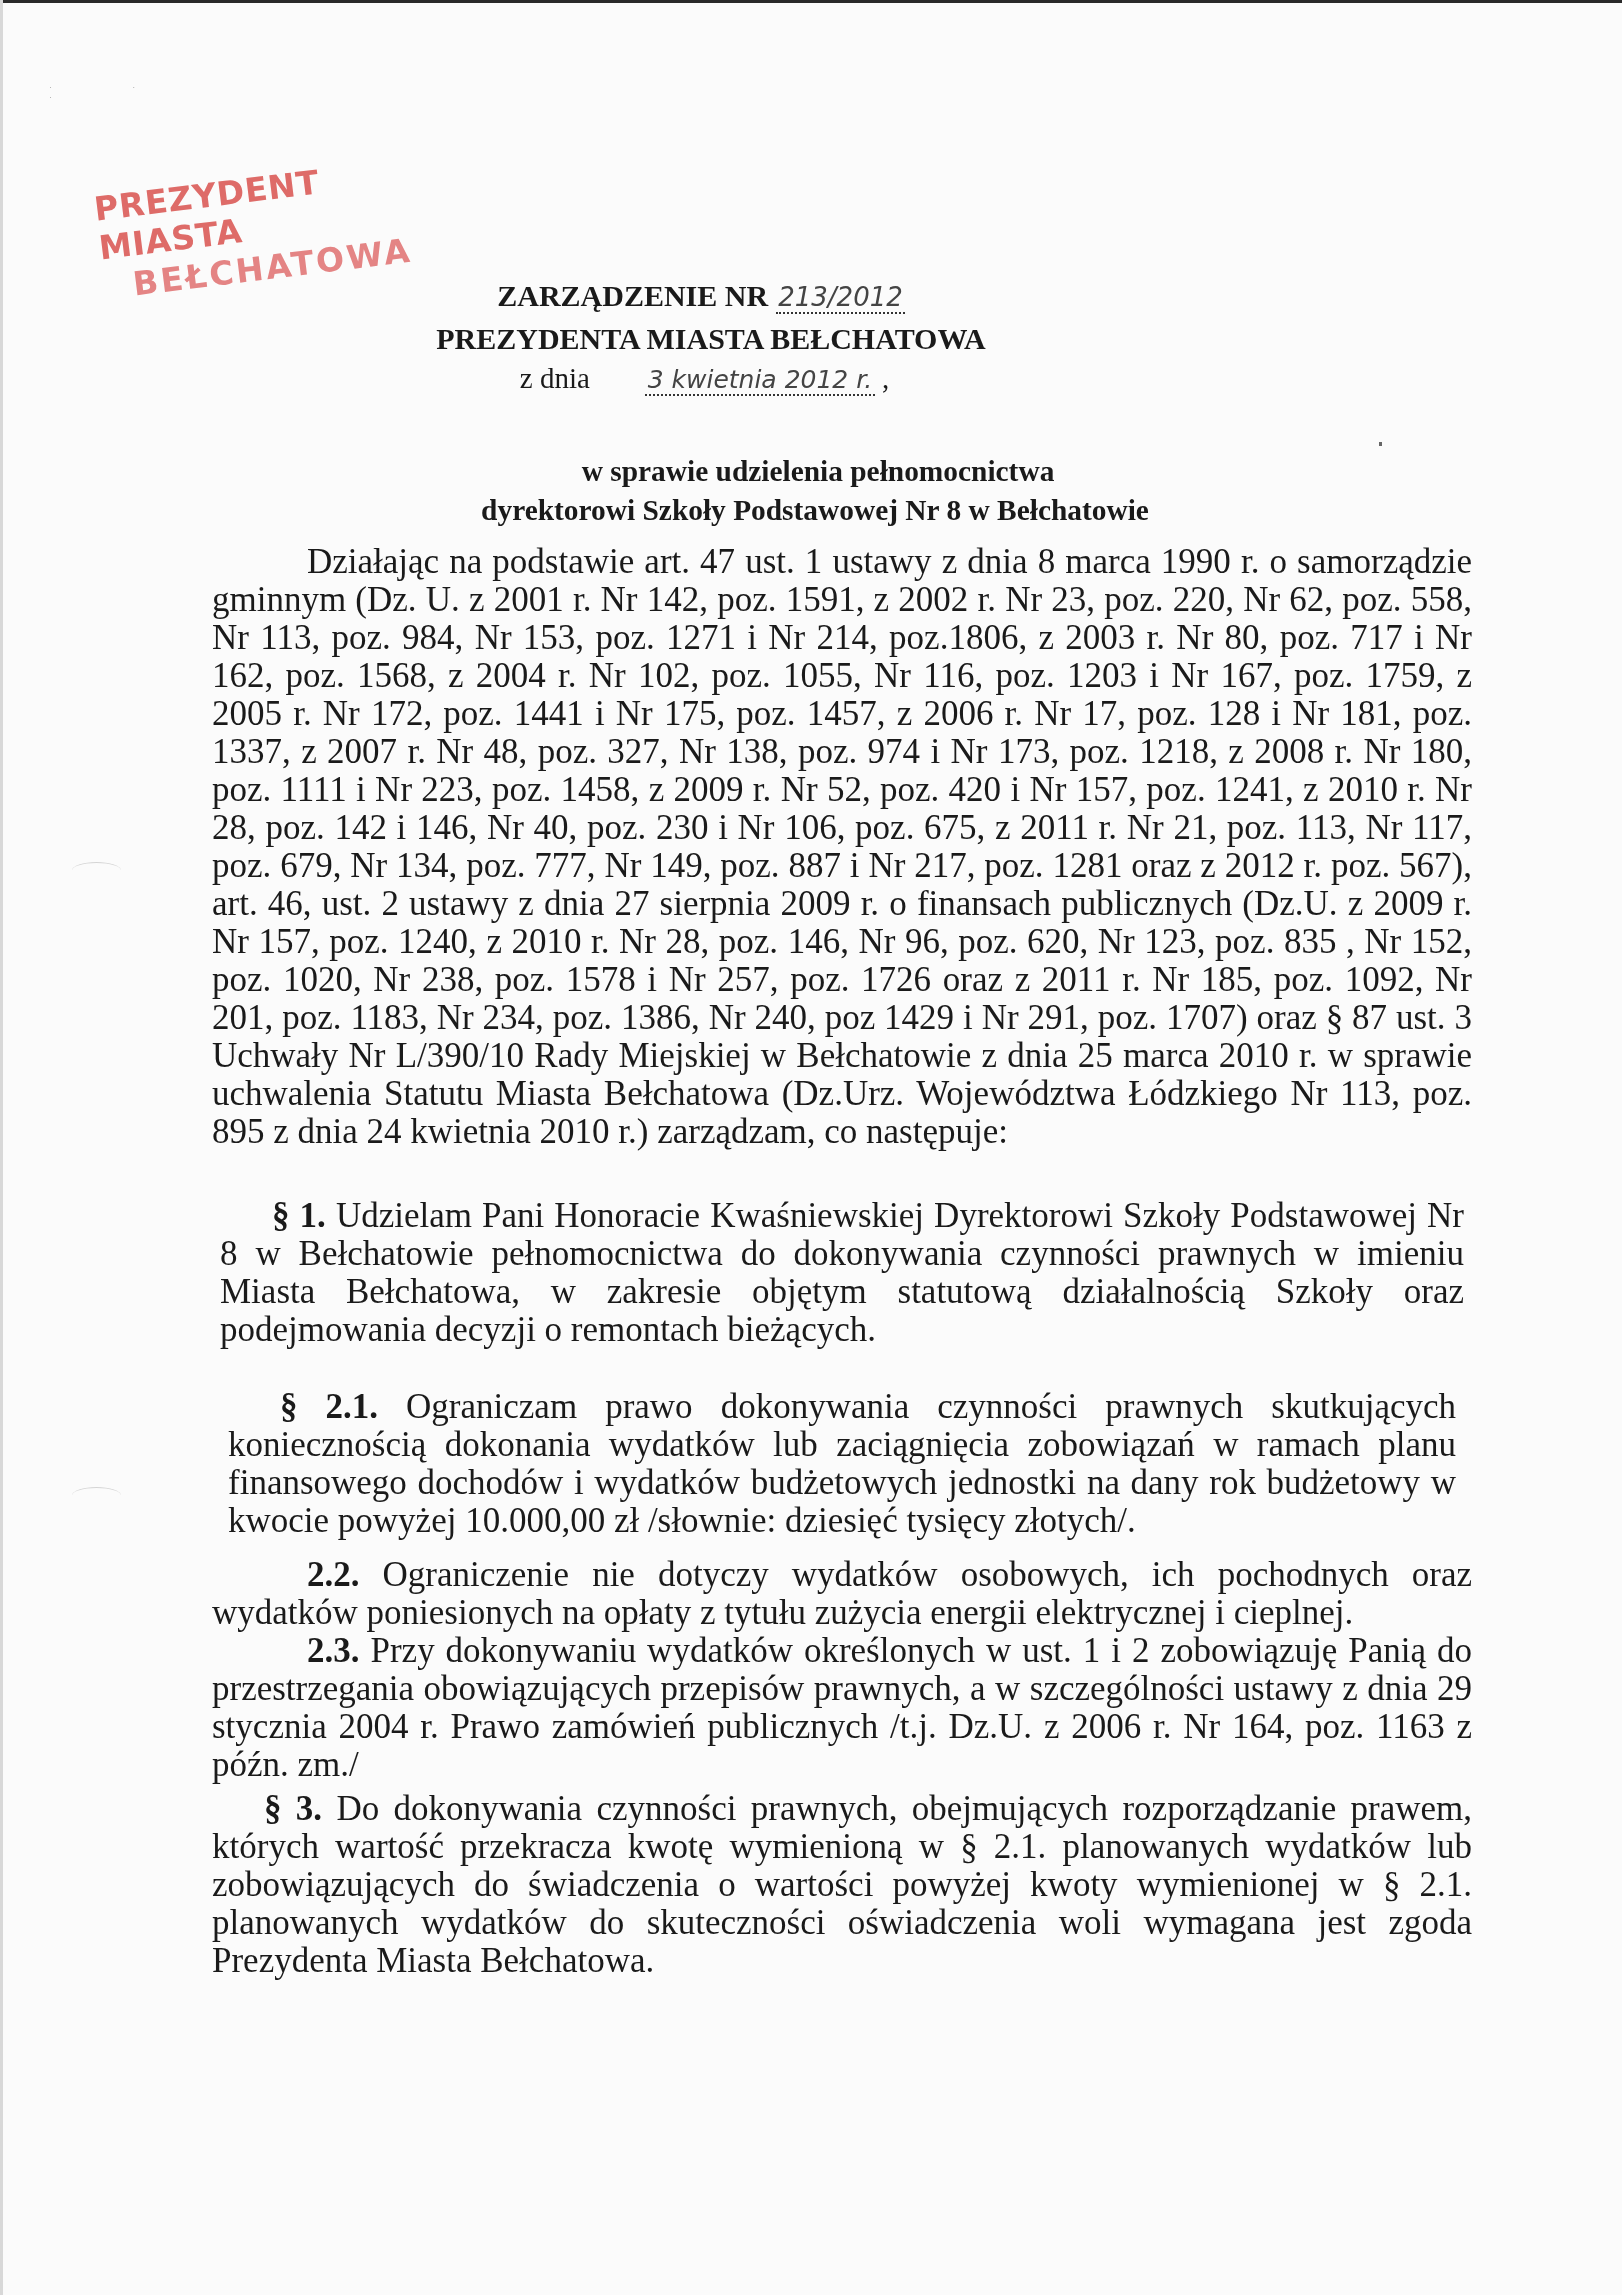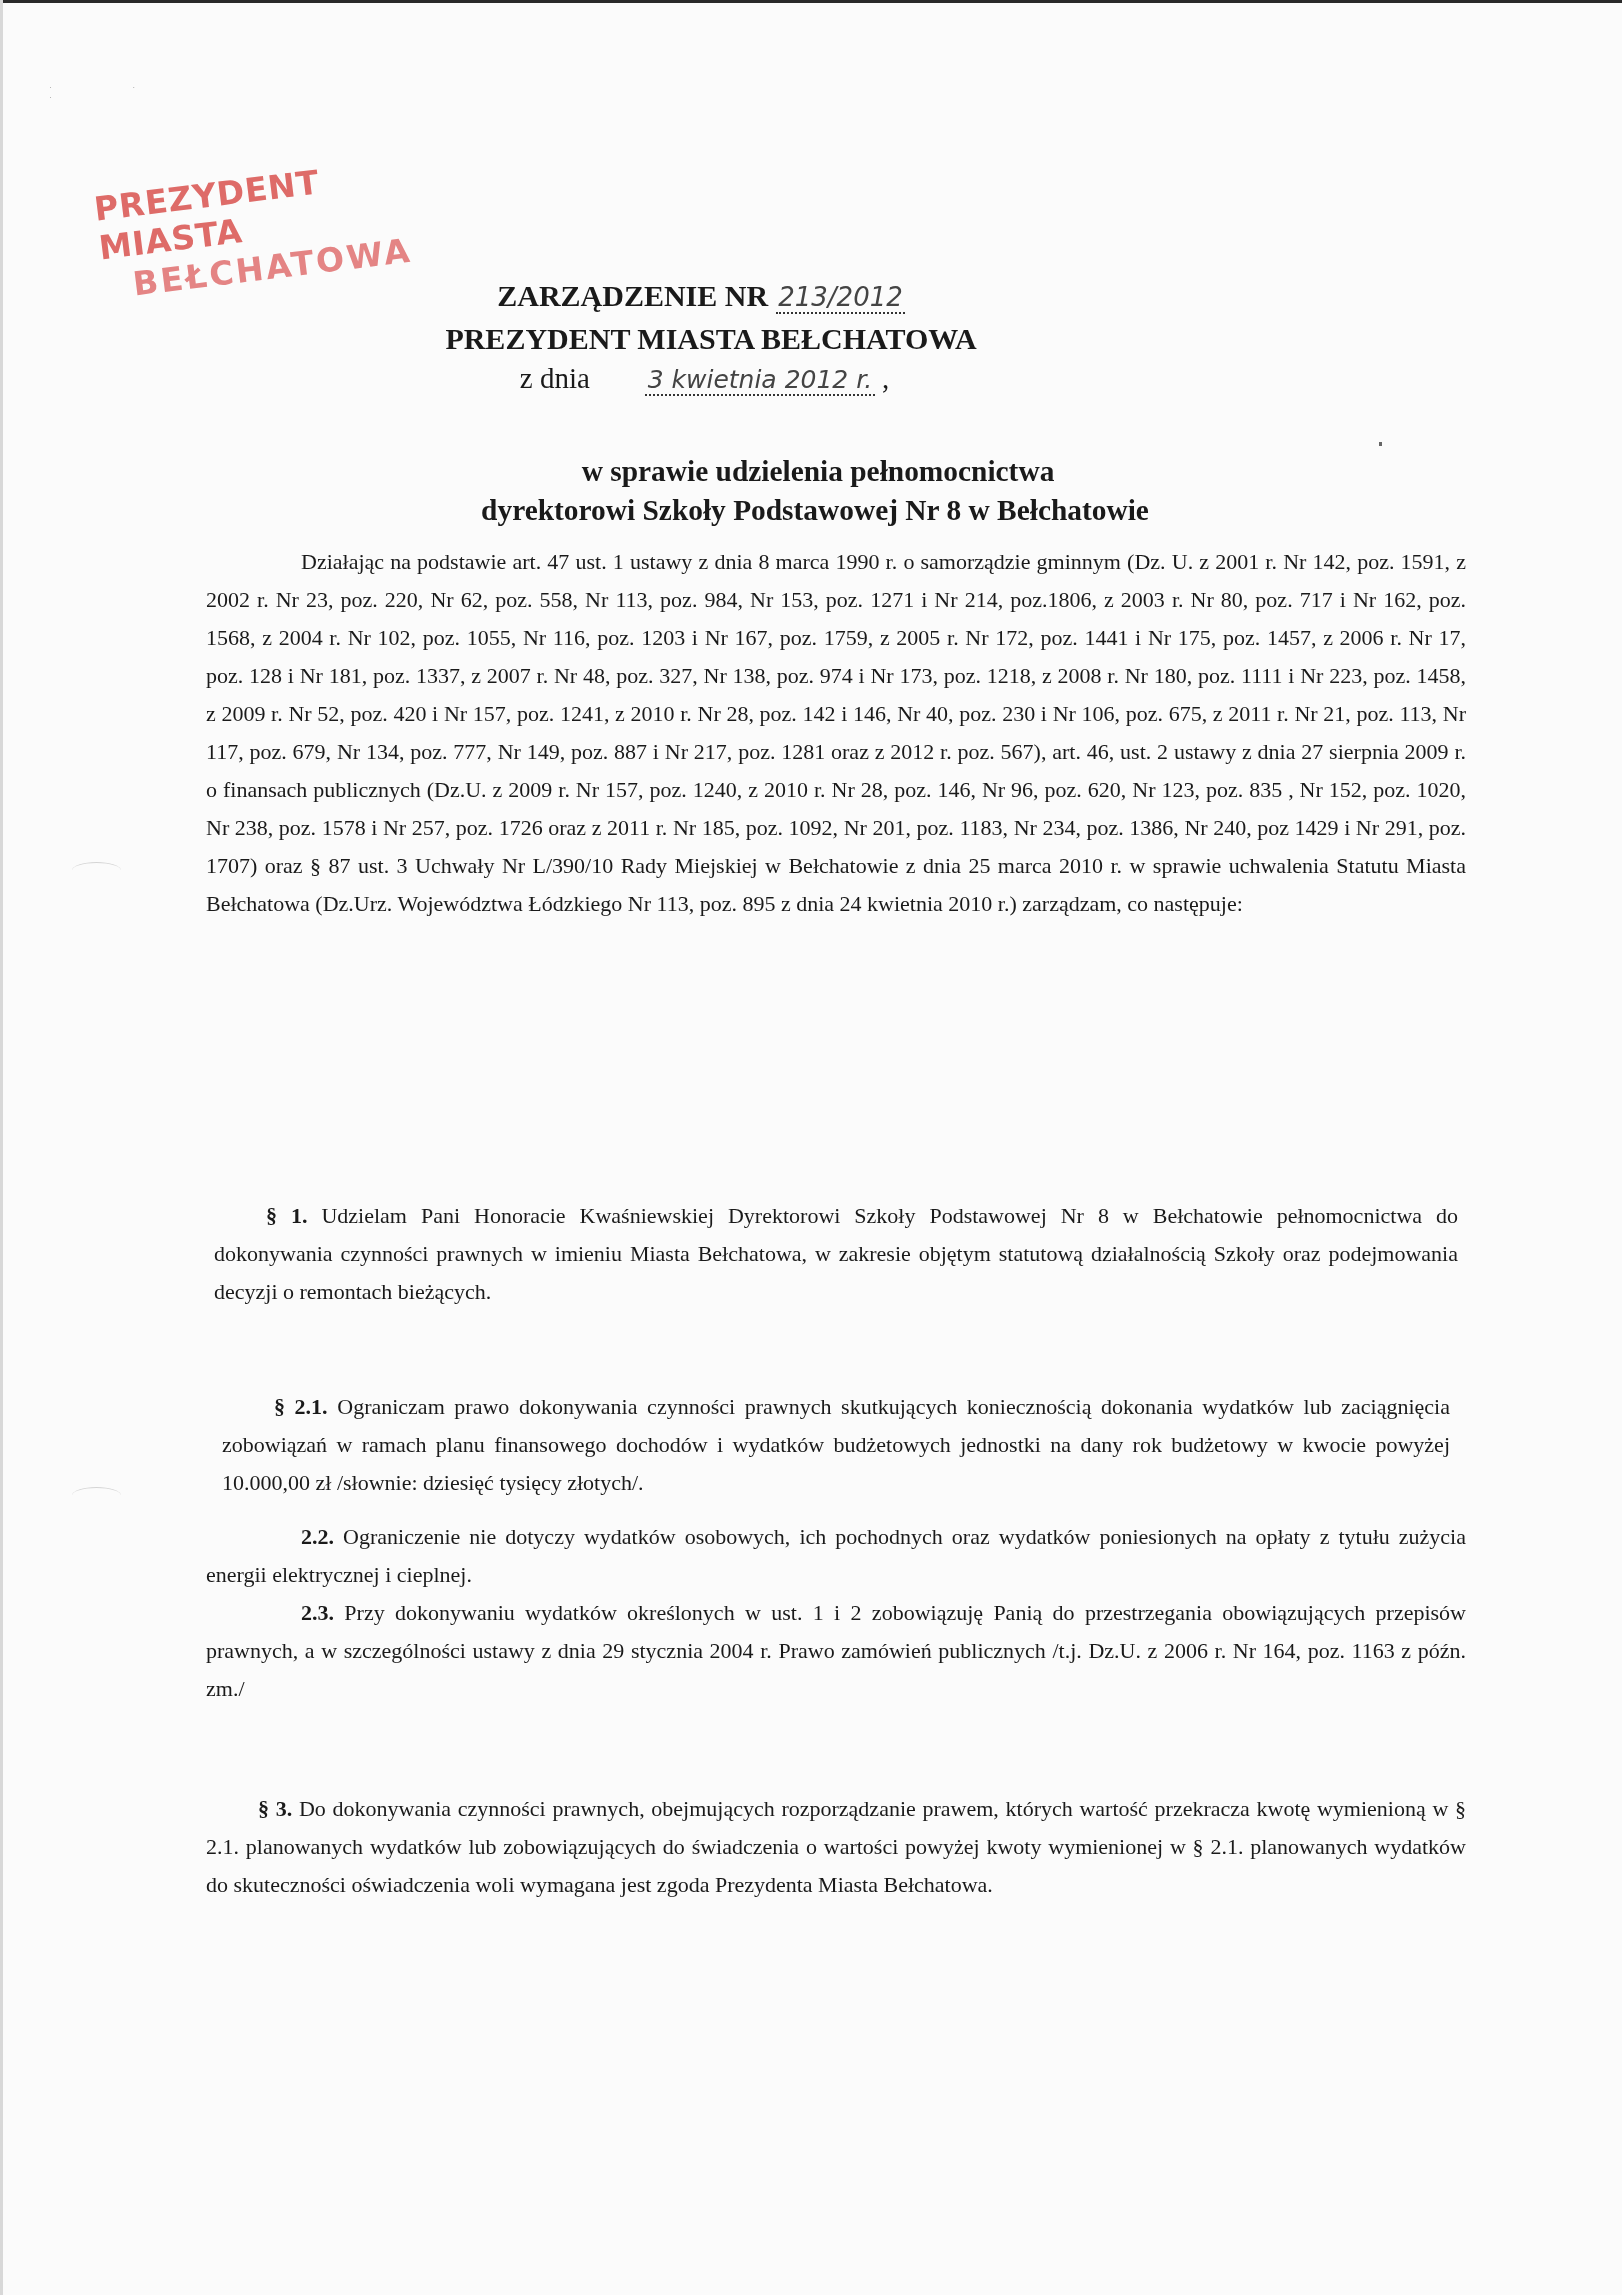--- a/index.html
+++ b/index.html
@@ -84,23 +84,23 @@
       text-align: center;
       font-weight: bold;
       font-size: 29.4px;
       line-height: 39px;
     }
     .subject .s1 { margin-left: 39px; display: block; }
     .subject .s2 { margin-left: 33px; display: block; }
 
     .body-text {
       position: absolute;
-      left: 206px;
+      left: 212px;
       width: 1260px;
-      font-size: 22px;
+      font-size: 35px;
       line-height: 38px;
       text-align: justify;
       text-align-last: left;
     }
     .para-indent { text-indent: 95px; }
     .para-indent-md { text-indent: 52px; }
     .b { font-weight: bold; }
 
     #preamble { top: 543px; }
     #par1 { top: 1189px; }
@@ -133,21 +133,21 @@
 <div class="stamp">
   <span class="line1">PREZYDENT MIASTA</span>
   <span class="line2">BEŁCHATOWA</span>
 </div>
 
 <div class="header">
   <div class="h-line title-line1">
     <span>ZARZĄDZENIE NR</span>
     <span class="hand">213/2012</span>
   </div>
-  <div class="h-line title-line2">PREZYDENT MIASTA BEŁCHATOWA</div>
+  <div class="h-line title-line2">PREZYDENTA MIASTA BEŁCHATOWA</div>
   <div class="date-line">
     <span>z dnia</span>
     <span class="hand">3 kwietnia 2012 r.</span>
     <span>,</span>
   </div>
 </div>
 
 <div class="subject">
   <span class="s1">w sprawie udzielenia pełnomocnictwa</span>
   <span class="s2">dyrektorowi Szkoły Podstawowej Nr 8 w Bełchatowie</span>

